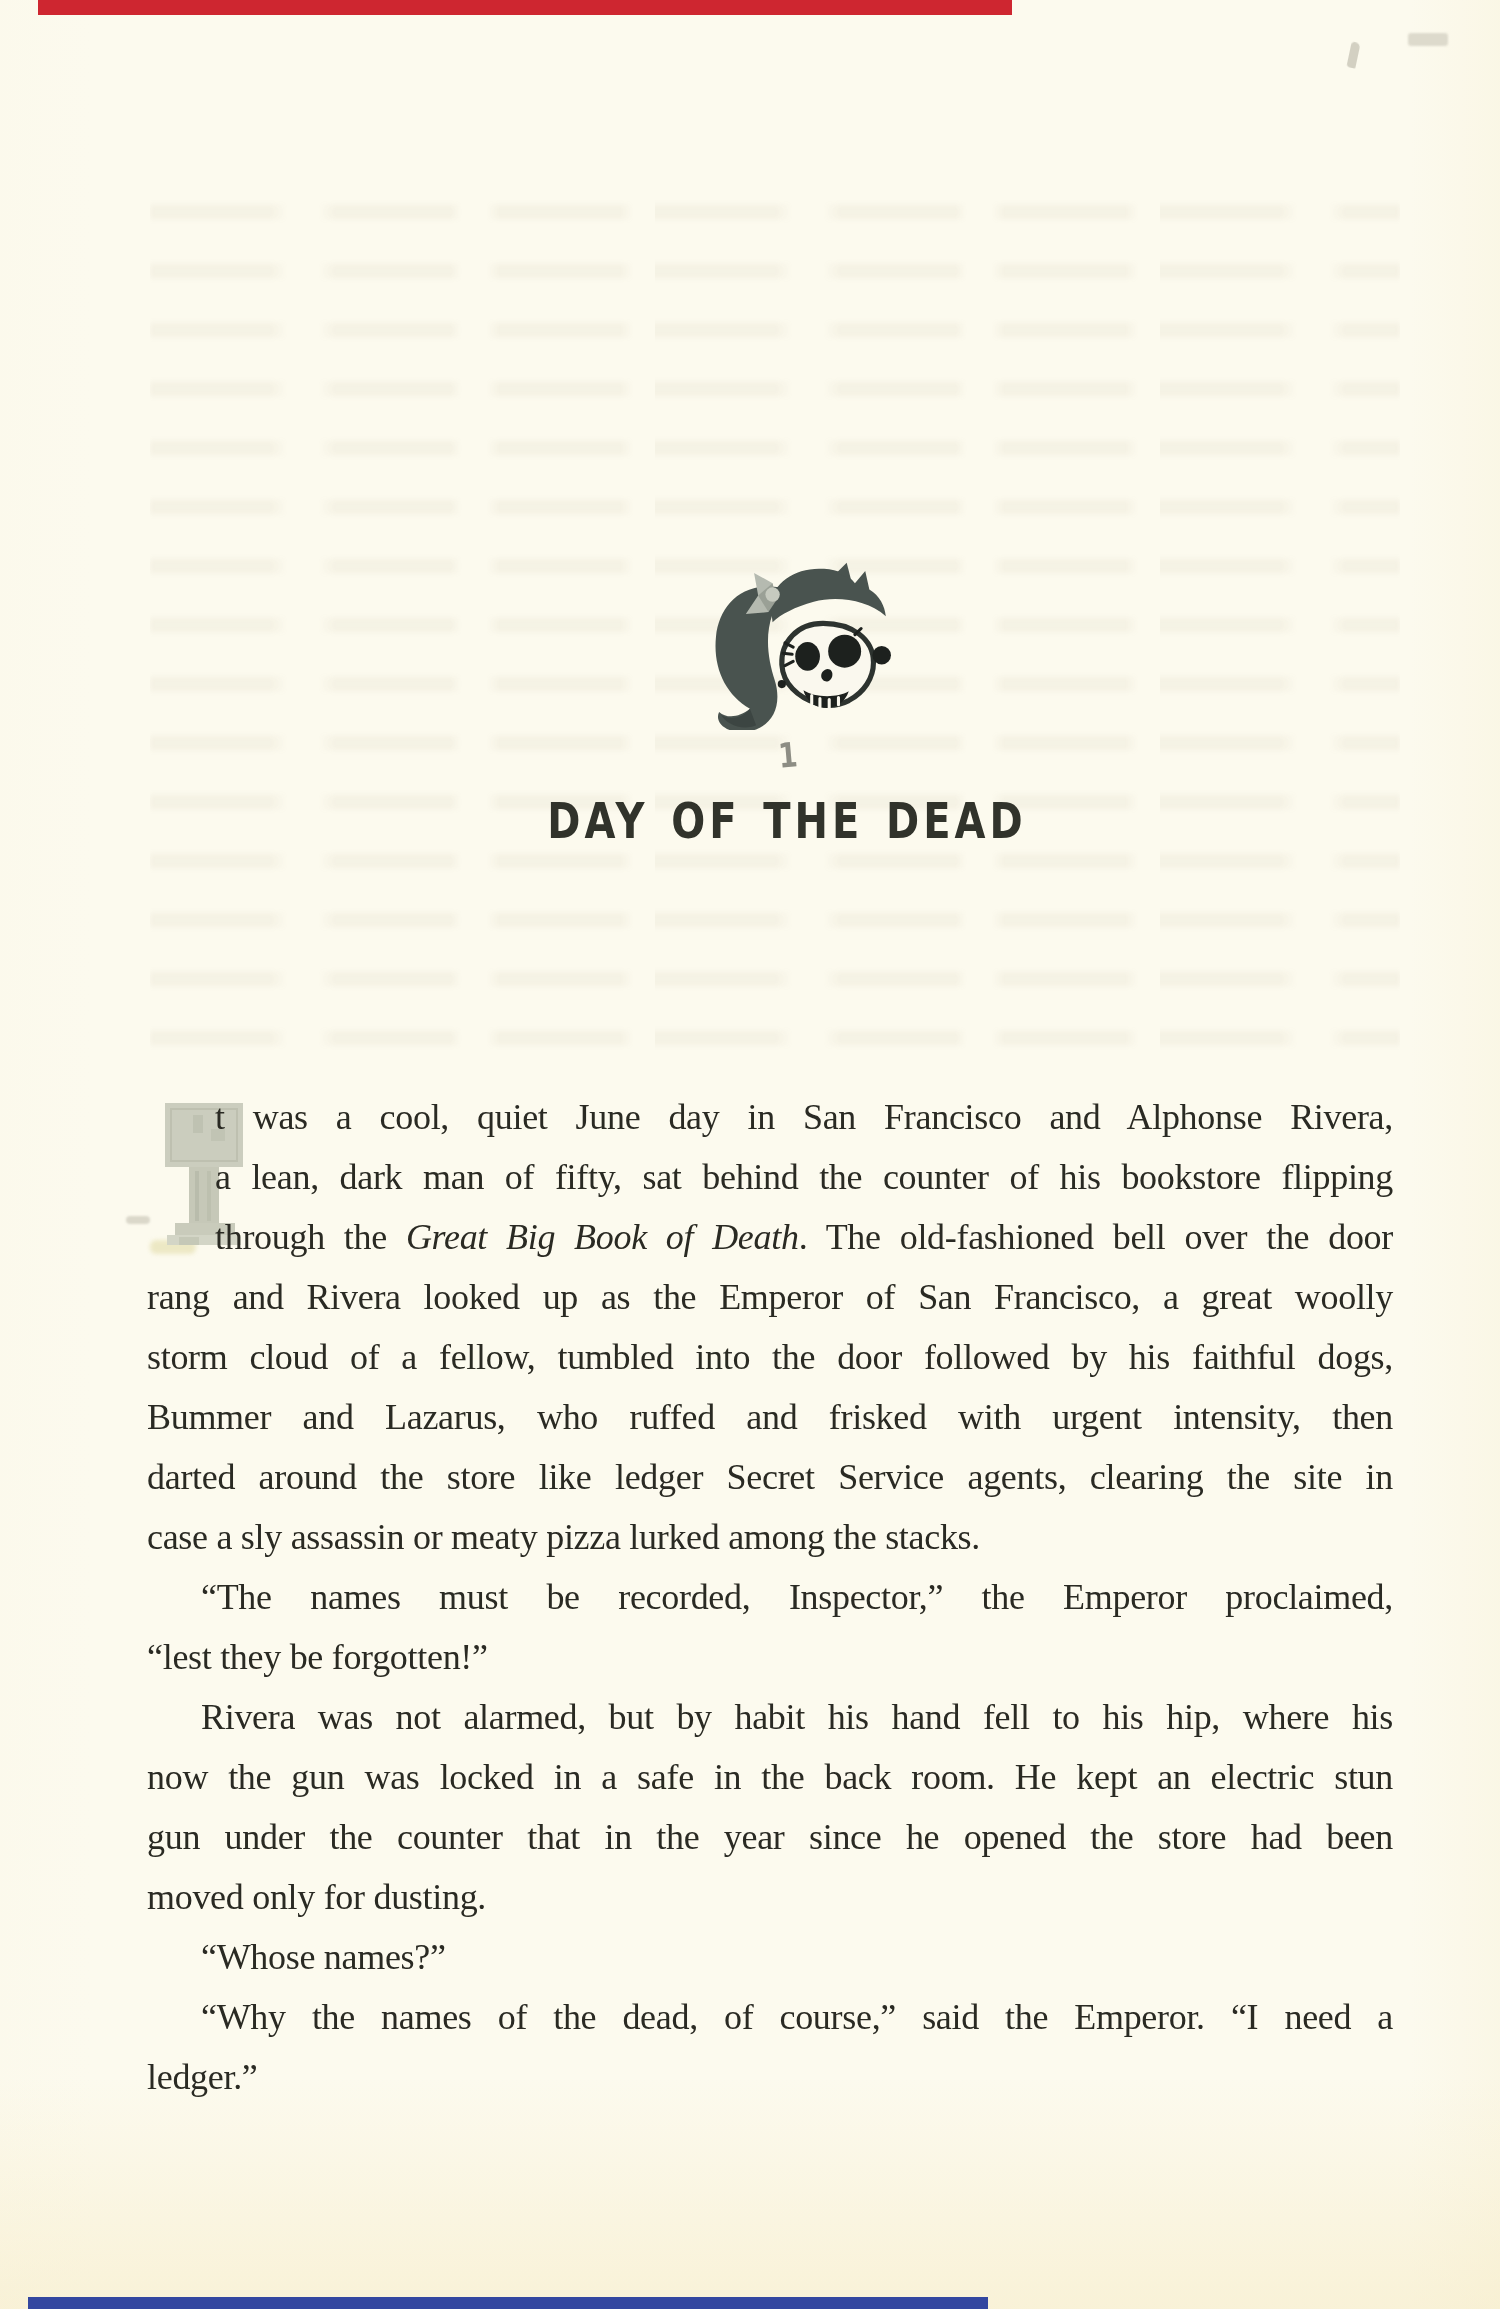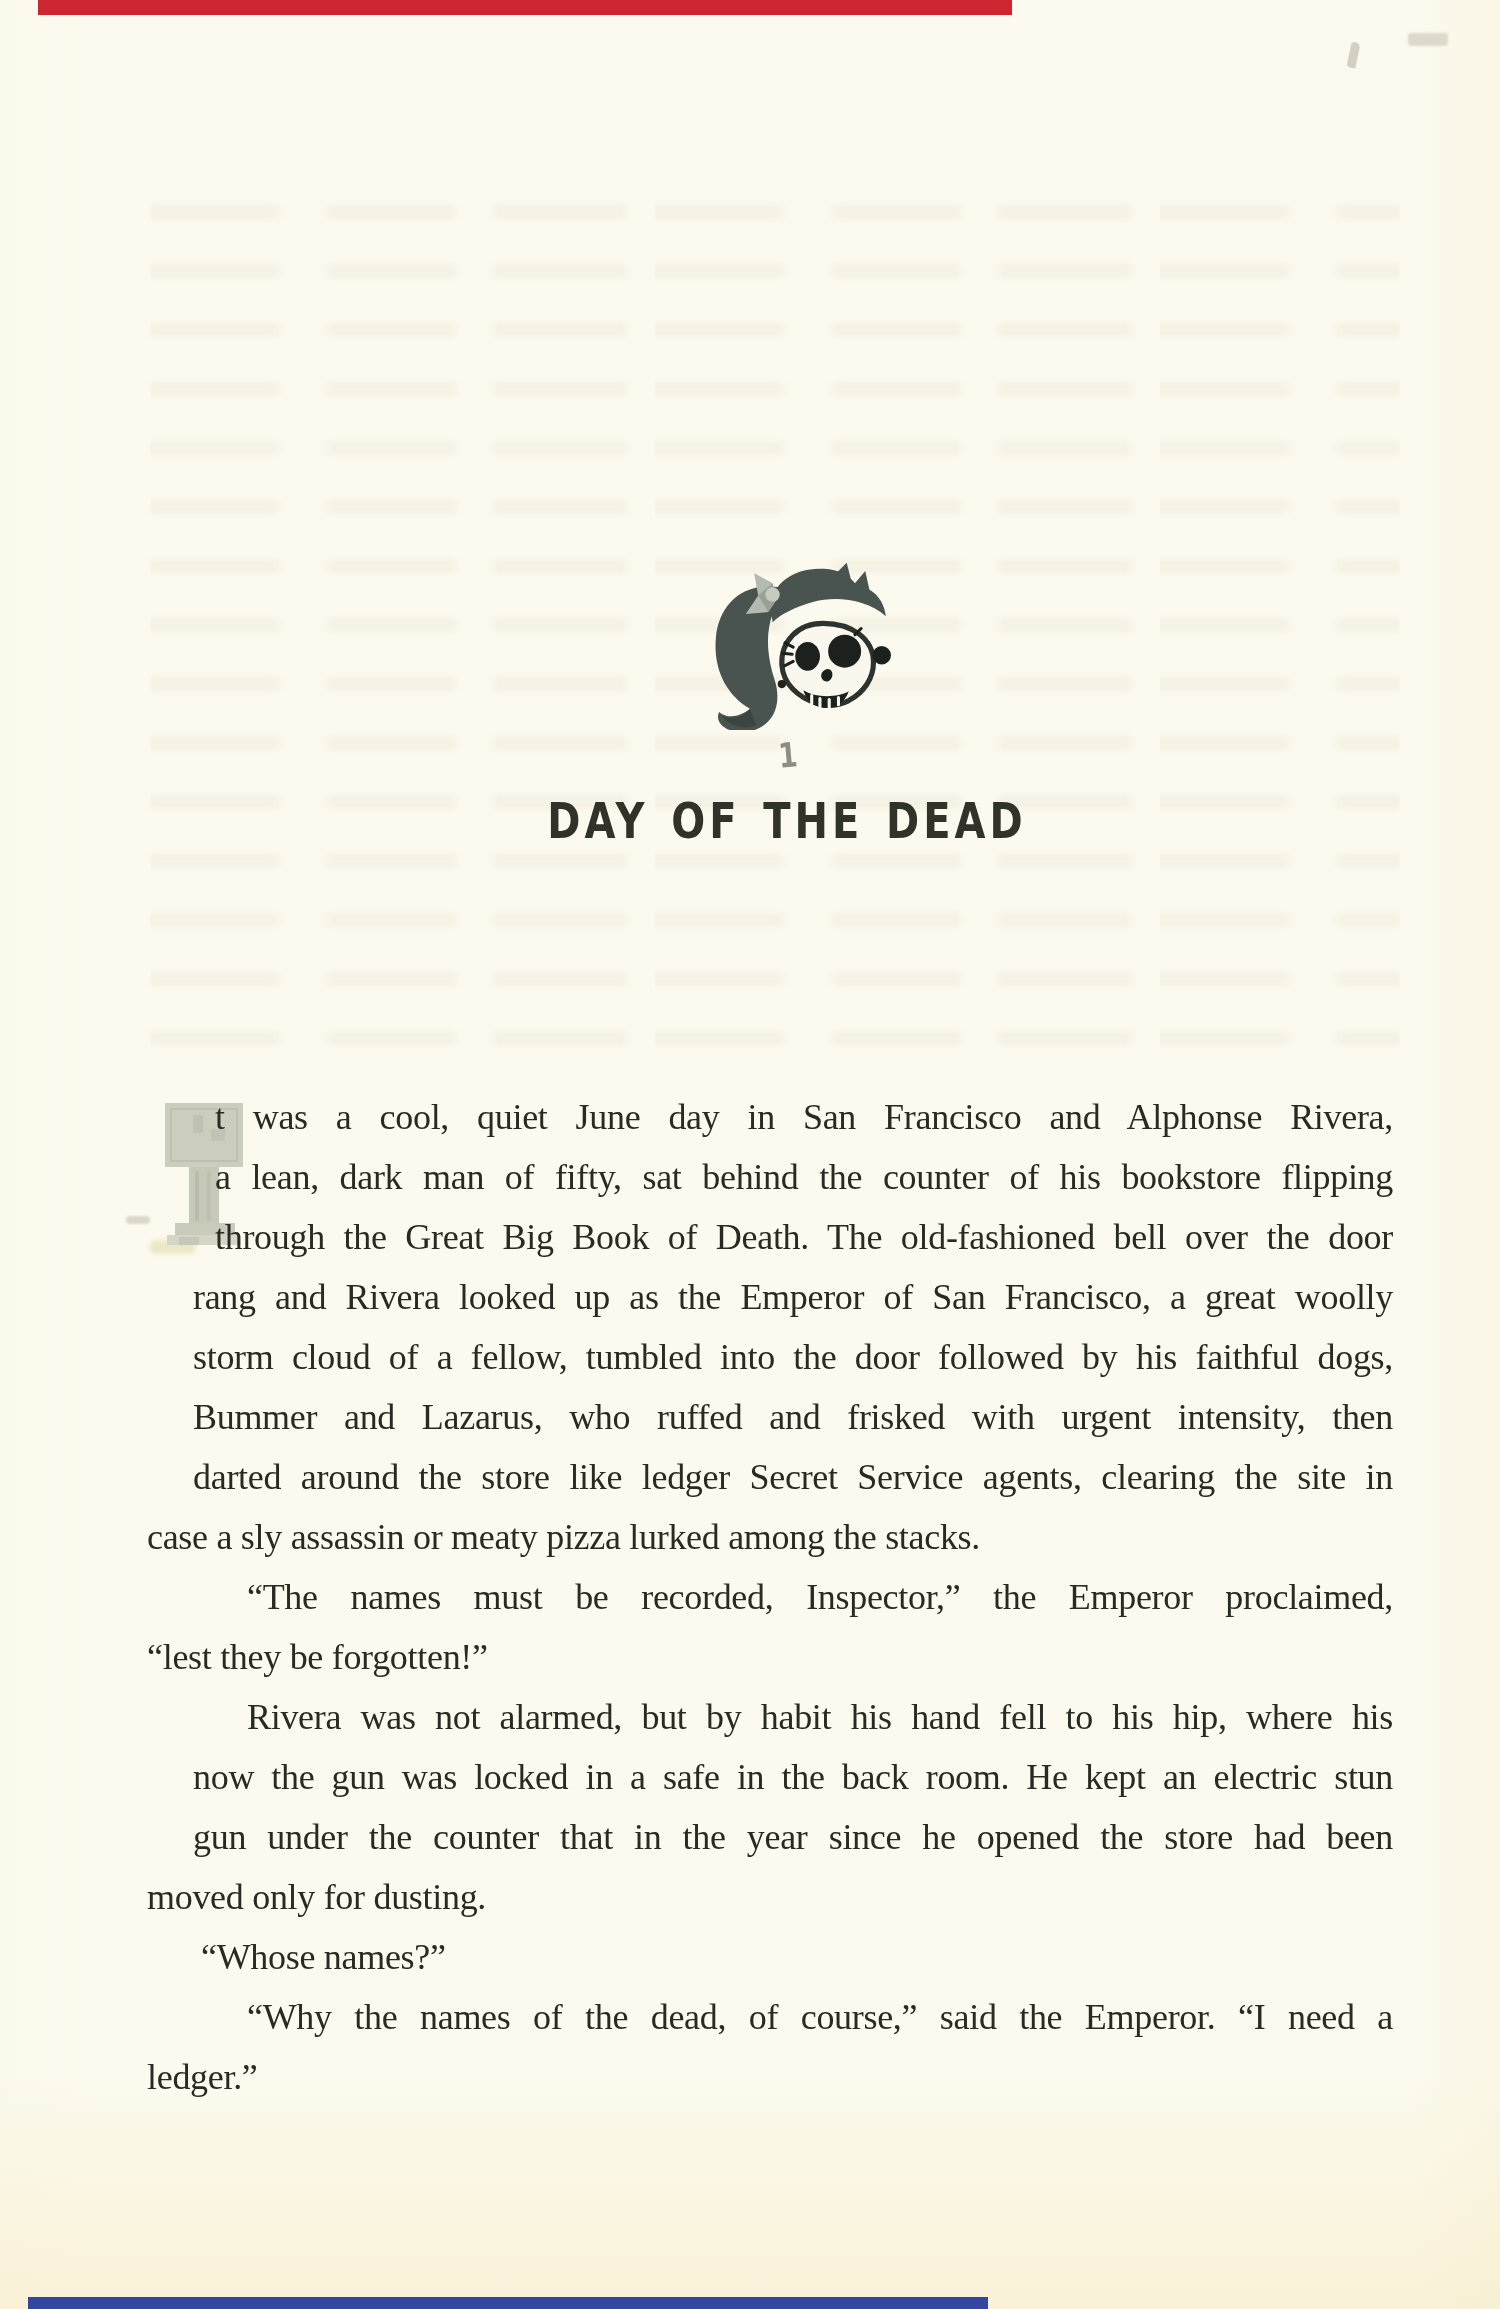--- a/index.html
+++ b/index.html
@@ -50,25 +50,25 @@
     transform:translateX(-50%) scaleX(.8);transform-origin:center top;
     font-family:"DejaVu Sans", sans-serif;font-weight:800;font-size:50px;line-height:1;
     letter-spacing:5px;word-spacing:6px;color:#31332b;
   }
 
   .body-text{
     position:absolute;left:147px;top:1087px;width:1246px;z-index:4;
     font-size:36px;line-height:60px;letter-spacing:-0.3px;
   }
   .line{height:60px;}
-  .line.justify{text-align:justify;text-align-last:justify;margin-left:46px;}
+  .line.justify{text-align:justify;text-align-last:justify;}
   .line.left{text-align:center;text-align-last:left;}
   .line.beside{margin-left:68px;}
   .line.indent{text-indent:54px;}
-  .line .it{}
+  .line .it{font-style:italic;}
 
   .drop-cap{position:absolute;left:163px;top:1103px;width:86px;height:146px;z-index:4;}
 </style>
 </head>
 <body style="background: rgb(252, 250, 238); color: rgb(42, 42, 35);">
 
 <div class="page-tone"></div>
 <div class="bleed-through"></div>
 
 <div class="strip-top" style="background: rgb(206, 38, 48);"></div>

